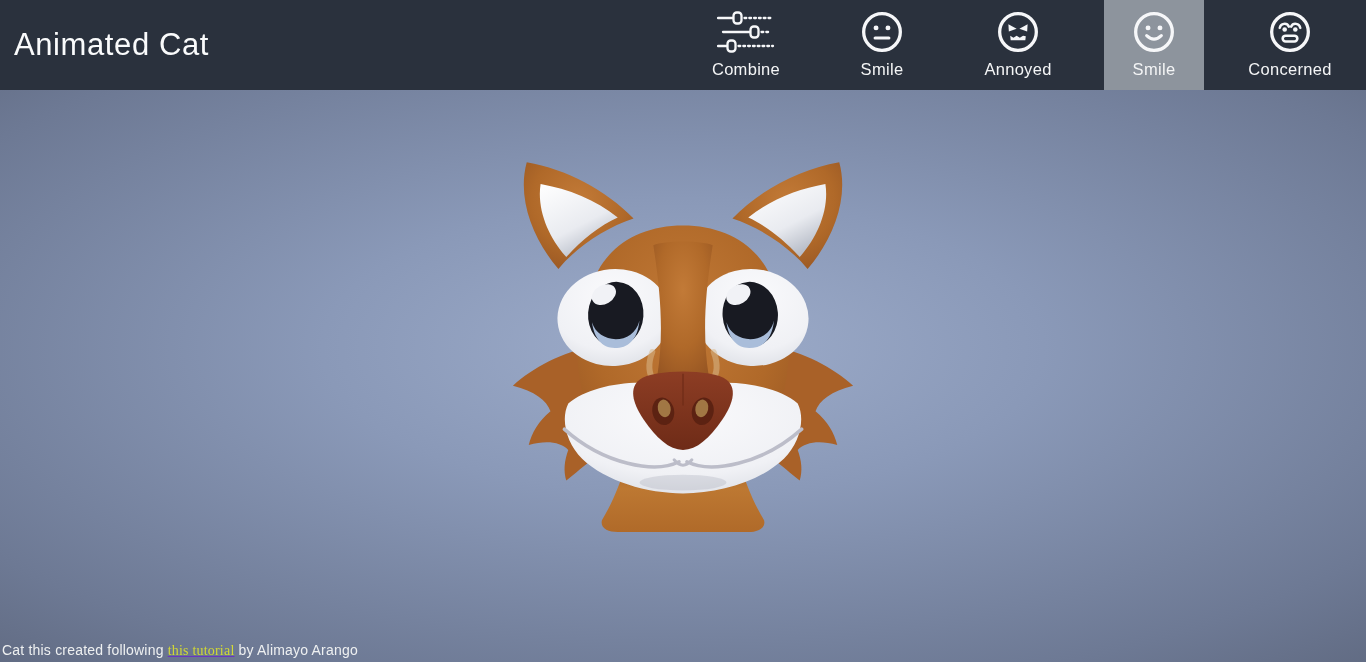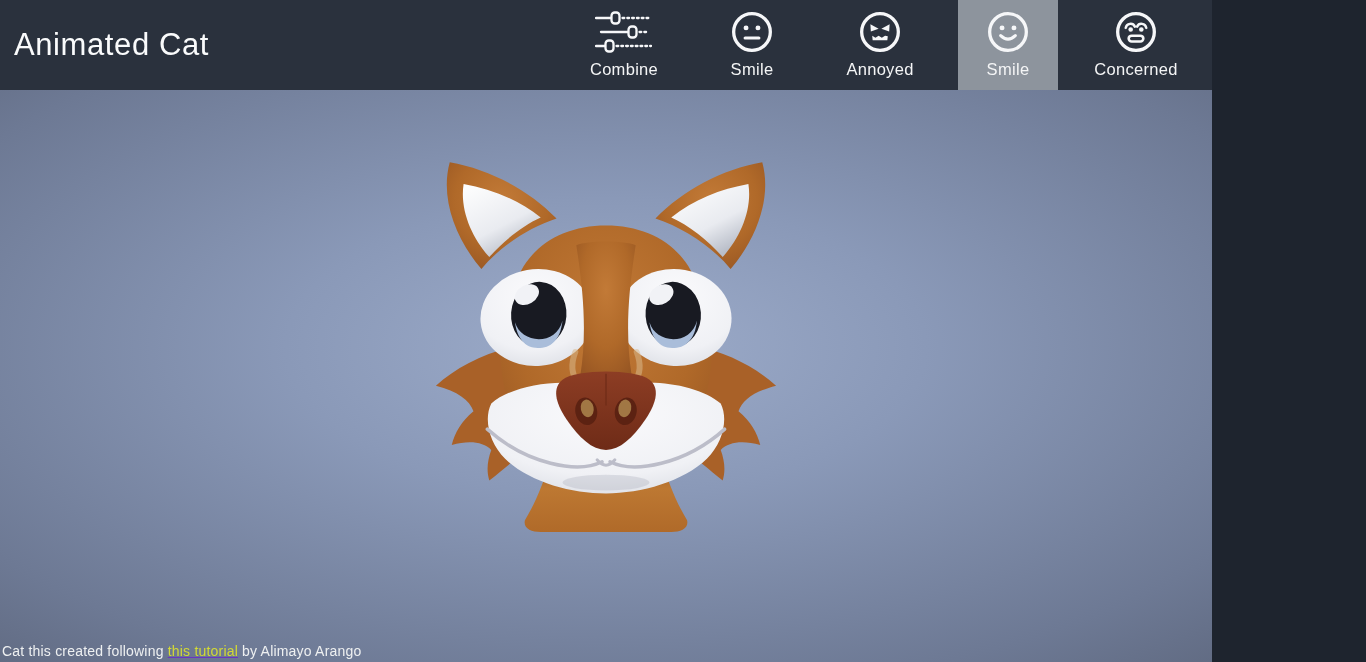--- a/index.html
+++ b/index.html
@@ -1,44 +1,44 @@
 <!DOCTYPE html>
 <html><head>
 <meta charset="utf-8">
 <style>
   html,body{margin:0;padding:0;background:#1e242e;}
-  .app{position:relative;width:1212px;height:662px;overflow:hidden;
+  .app{position:relative;width:1366px;height:662px;overflow:hidden;
        font-family:"Liberation Sans","DejaVu Sans",sans-serif;
        display:flex;flex-direction:column;}
 
   
   .header{height:90px;flex:none;background:#2a313d;display:flex;
           align-items:stretch;justify-content:space-between;}
   .title{color:#fafbfc;font-size:31px;font-weight:300;letter-spacing:.6px;
          padding-left:14px;align-self:center;}
-  .toolbar{display:flex;gap:28px;margin-right:26px;}
+  .toolbar{display:flex;gap:36px;margin-right:26px;}
   .tb-btn{width:100px;height:90px;box-sizing:border-box;border:none;background:transparent;
           display:flex;flex-direction:column;align-items:center;
           padding:9px 0 11px;cursor:pointer;}
   .tb-btn.active{background:#8d949d;}
   .tb-icon{height:46px;display:flex;align-items:center;justify-content:center;}
   .tb-label{margin-top:auto;color:#f4f5f6;font-size:16.5px;font-weight:300;letter-spacing:.3px;}
   .ic{stroke:#f6f7f9;fill:none;stroke-linecap:round;}
 
   
   .canvas{position:relative;flex:1;overflow:hidden;
       background:radial-gradient(120% 118% at 50% 45%,
          #9dacca 0%, #8a99b8 22%, #6d7994 52%, #4d5466 82%, #454c5d 100%);}
   .cat{position:absolute;left:50%;top:66px;transform:translateX(-50%);}
 
   
   .footer{position:absolute;left:2px;bottom:3px;font-size:14px;font-weight:300;
           color:#eef0f1;letter-spacing:.2px;}
   .tutorial-link{color:#d3d935;text-decoration:underline;
-                 text-decoration-color:#6a35c0;cursor:pointer;}
+                 text-decoration-color:#6a35c0;cursor:pointer;font-family:Liberation Serif, serif;}
 </style>
 </head>
 <body>
 
 <div class="app">
 
   <div class="header">
     <div class="title">Animated Cat</div>
 
     <div class="toolbar">

